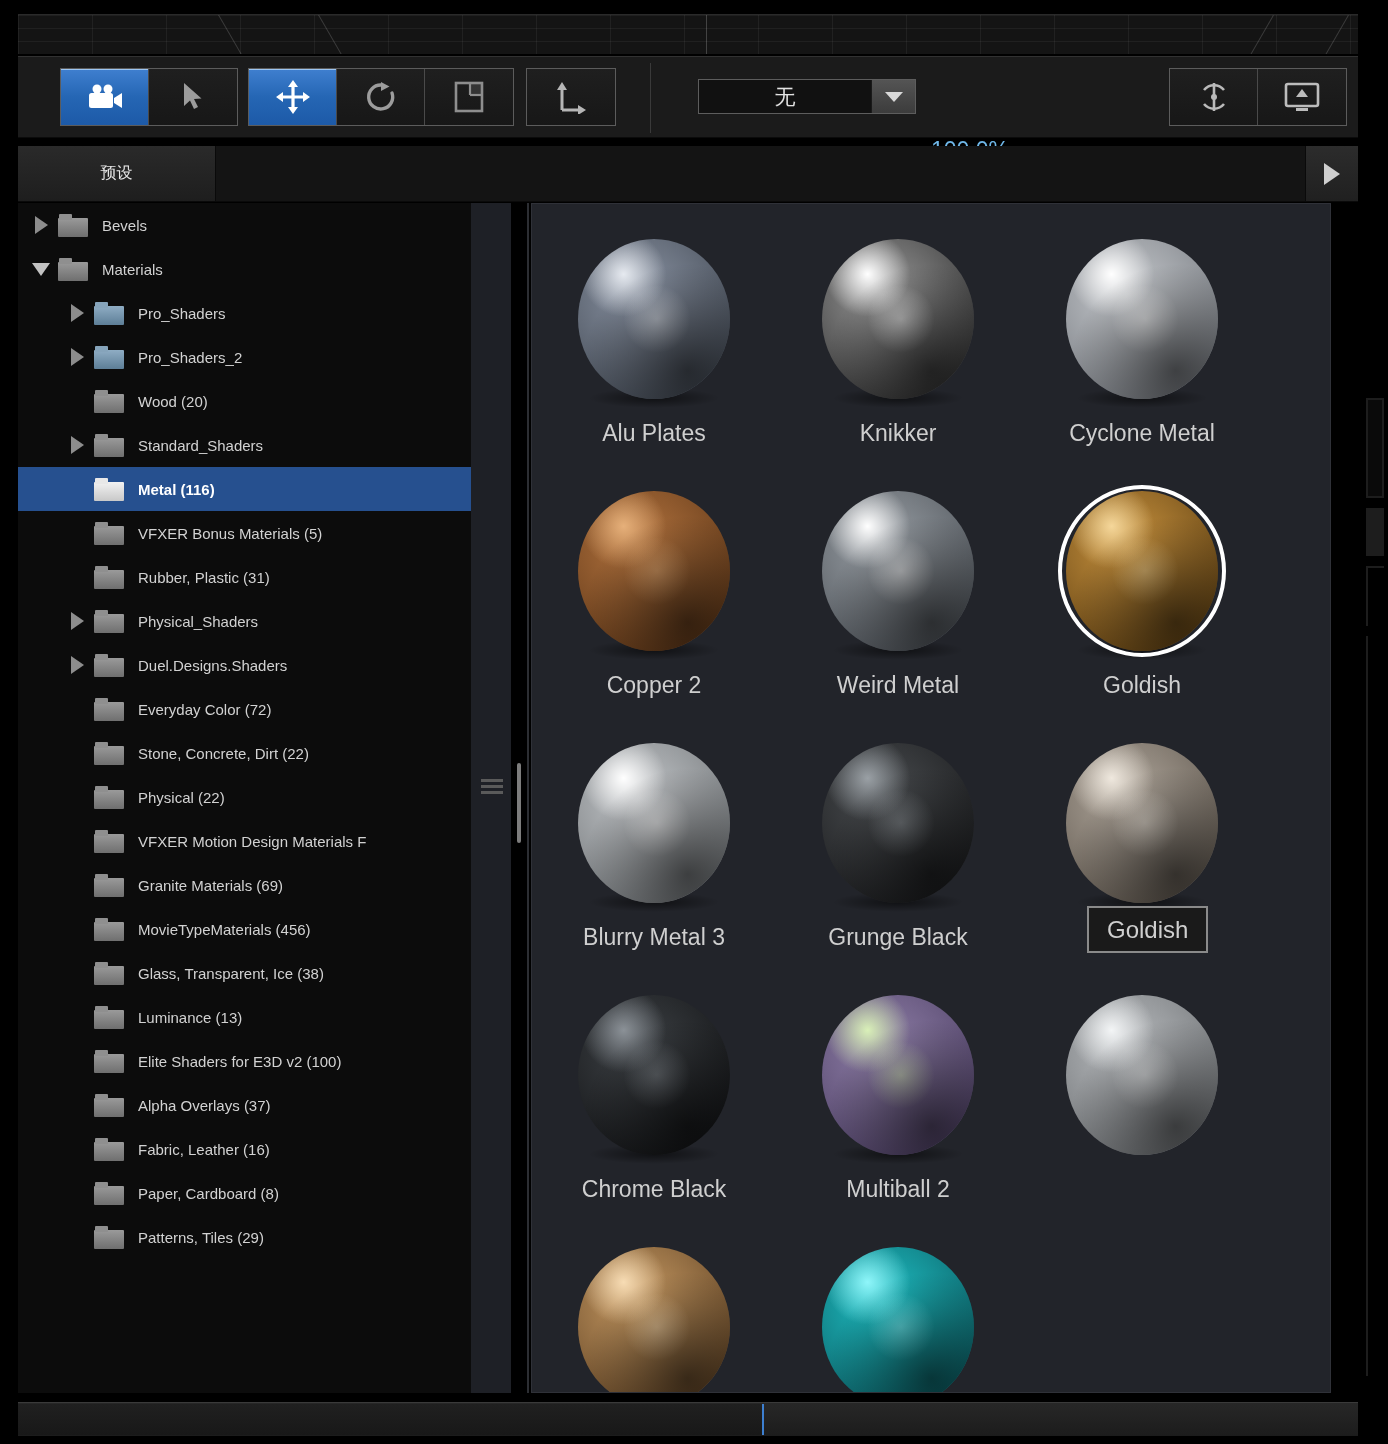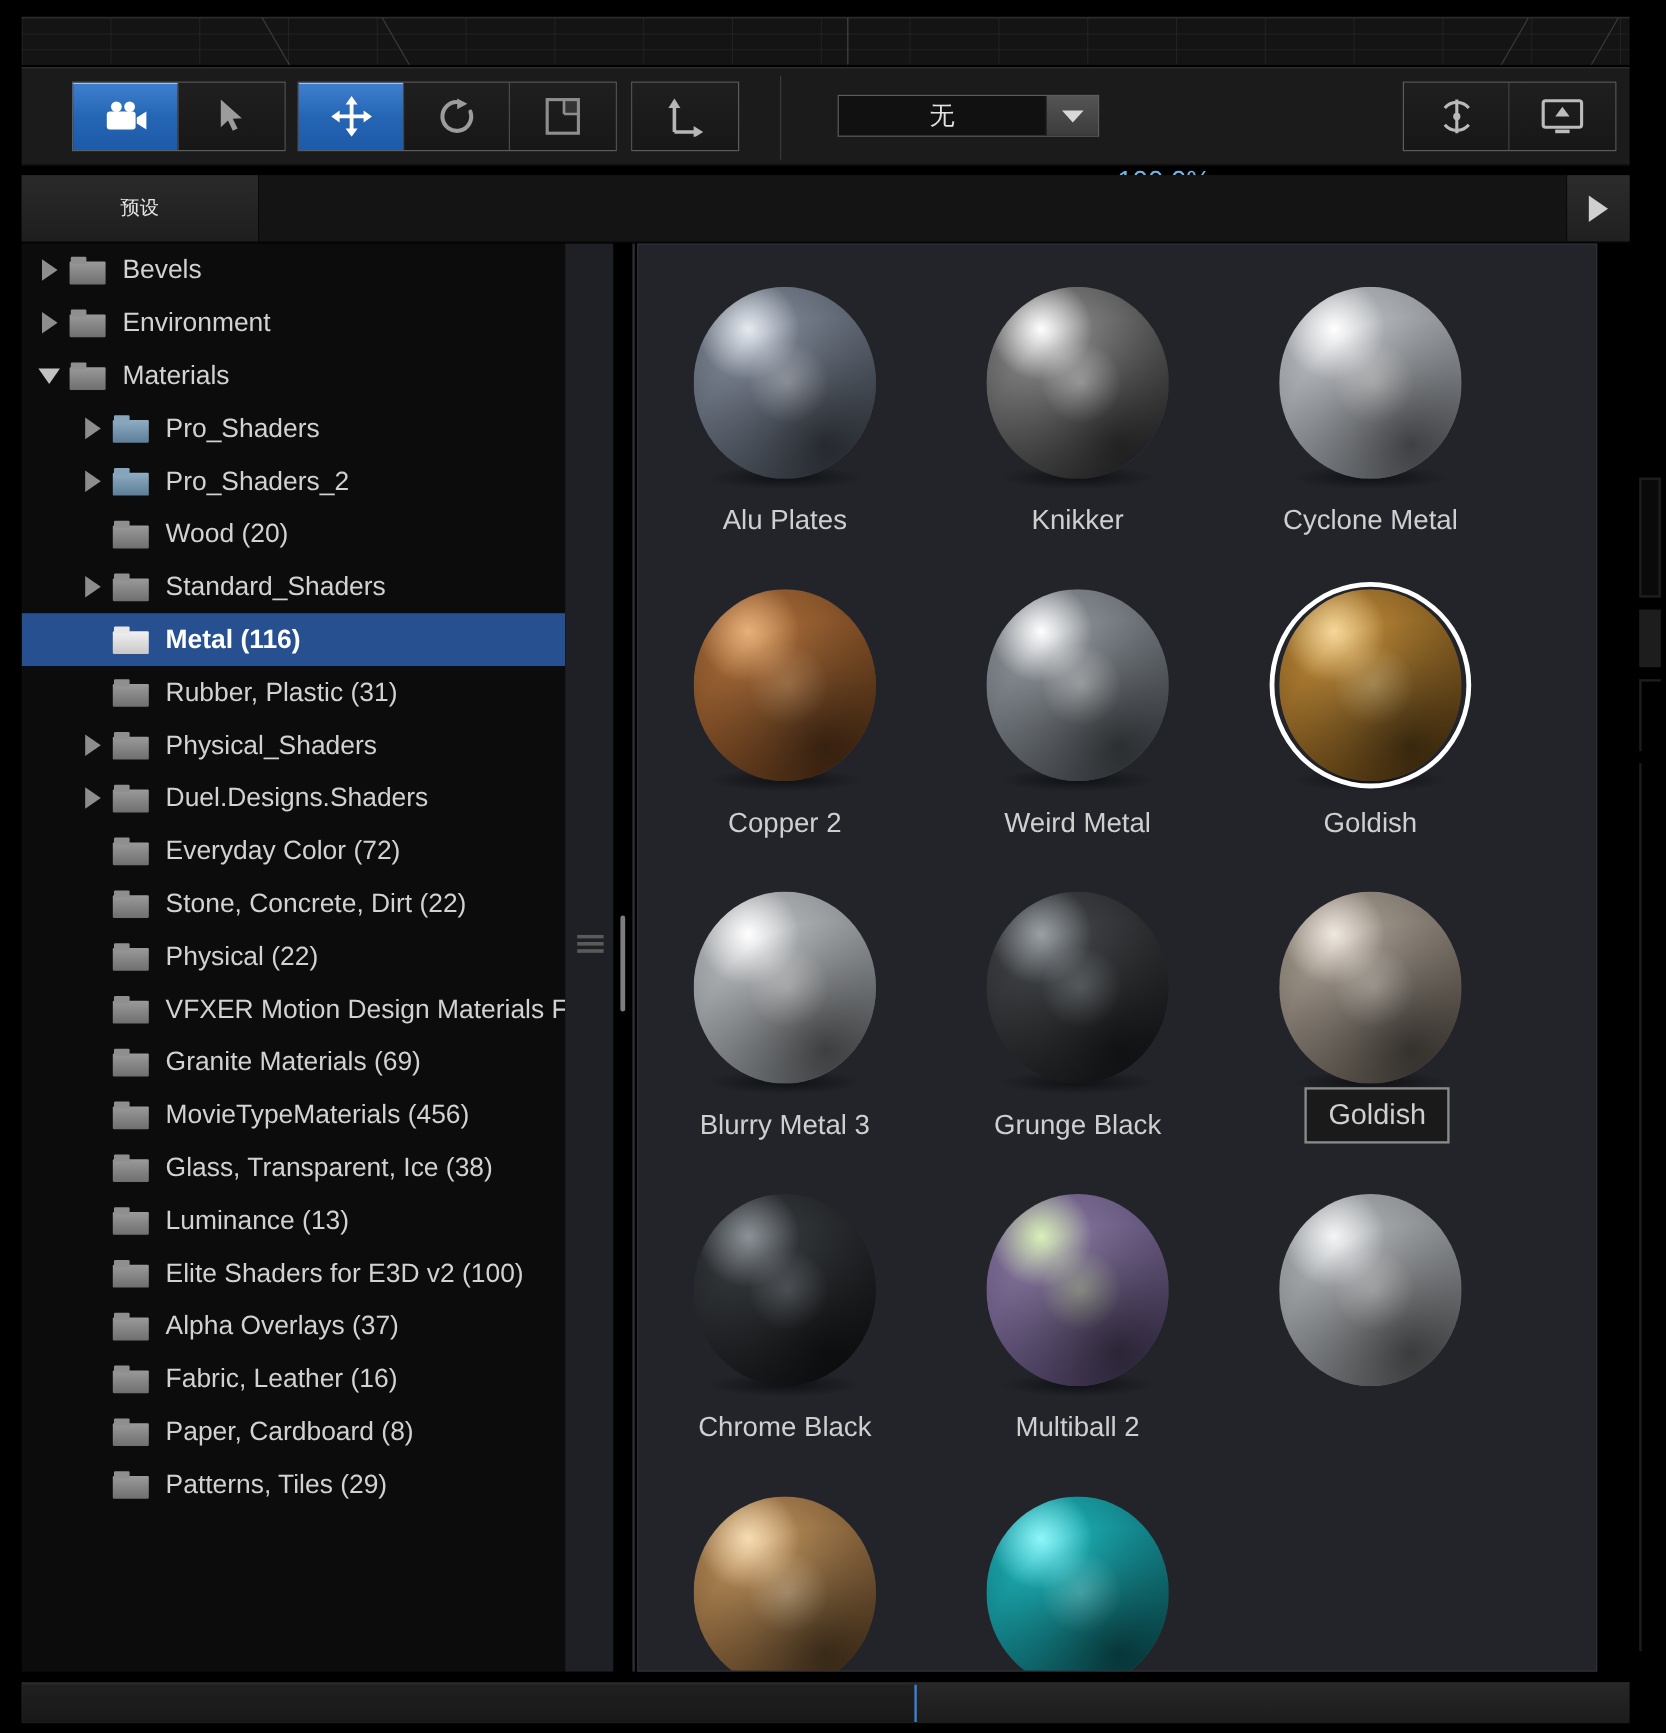--- a/index.html
+++ b/index.html
@@ -195,21 +195,21 @@
   .folder::after {
     content: ""; position: absolute; left: 1px; top: 0;
     width: 13px; height: 6px;
     background: #8f8f8f; border-radius: 1px 1px 0 0;
   }
   .folder.blue::before { background: linear-gradient(to bottom,#8fadc4,#5d7e97); }
   .folder.blue::after { background: #86a4bb; }
   .folder.white::before { background: linear-gradient(to bottom,#f2f2f2,#c8c8c8); }
   .folder.white::after { background: #e8e8e8; }
   .row-label {
-    color: #d2d2d2; font-size: 22px; white-space: nowrap;
+    color: #d2d2d2; font-size: 15px; white-space: nowrap;
   }
   .row.sel .row-label { color: #fff; font-weight: bold; }
   .ind1 { padding-left: 6px; }
   .ind2 { padding-left: 42px; }
 
   
   .splitter {
     position: absolute; left: 453px; top: 0;
     width: 60px; height: 100%;
     background: #000;
@@ -456,27 +456,20 @@
     <div class="tree" id="tree">
         <div class="row ind1">
           <span class="twisty">
             <i class="r"></i>
           </span>
           <span class="folder"></span>
           <span class="row-label">Bevels</span>
         </div>
         <div class="row ind1">
           <span class="twisty">
-            <i class="r"></i>
-          </span>
-          <span class="folder"></span>
-          <span class="row-label">Environment</span>
-        </div>
-        <div class="row ind1">
-          <span class="twisty">
             <i class="d"></i>
           </span>
           <span class="folder"></span>
           <span class="row-label">Materials</span>
         </div>
         <div class="row ind2">
           <span class="twisty">
             <i class="r"></i>
           </span>
           <span class="folder blue"></span>
@@ -502,20 +495,25 @@
           <span class="row-label">Standard_Shaders</span>
         </div>
         <div class="row ind2 sel">
           <span class="twisty"></span>
           <span class="folder white"></span>
           <span class="row-label">Metal (116)</span>
         </div>
         <div class="row ind2">
           <span class="twisty"></span>
           <span class="folder"></span>
+          <span class="row-label">VFXER Bonus Materials (5)</span>
+        </div>
+        <div class="row ind2">
+          <span class="twisty"></span>
+          <span class="folder"></span>
           <span class="row-label">Rubber, Plastic (31)</span>
         </div>
         <div class="row ind2">
           <span class="twisty">
             <i class="r"></i>
           </span>
           <span class="folder"></span>
           <span class="row-label">Physical_Shaders</span>
         </div>
         <div class="row ind2">

